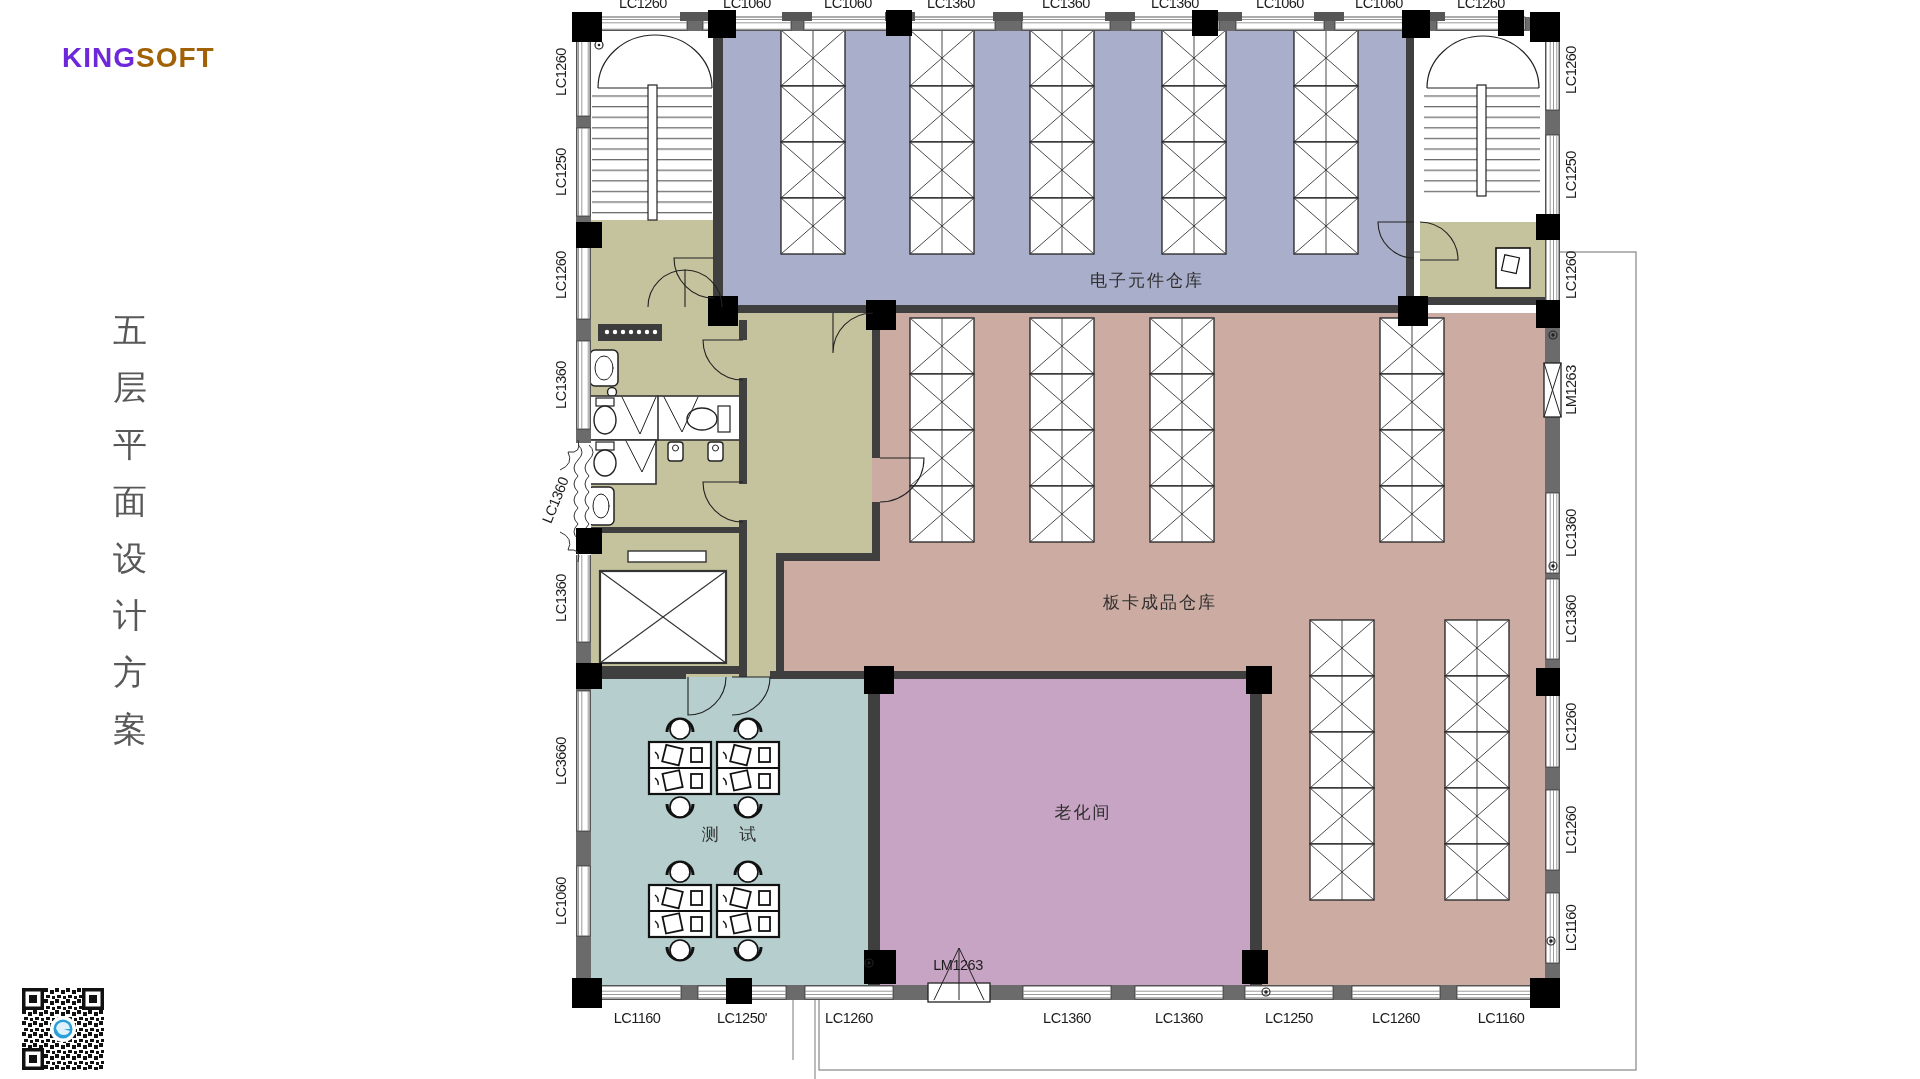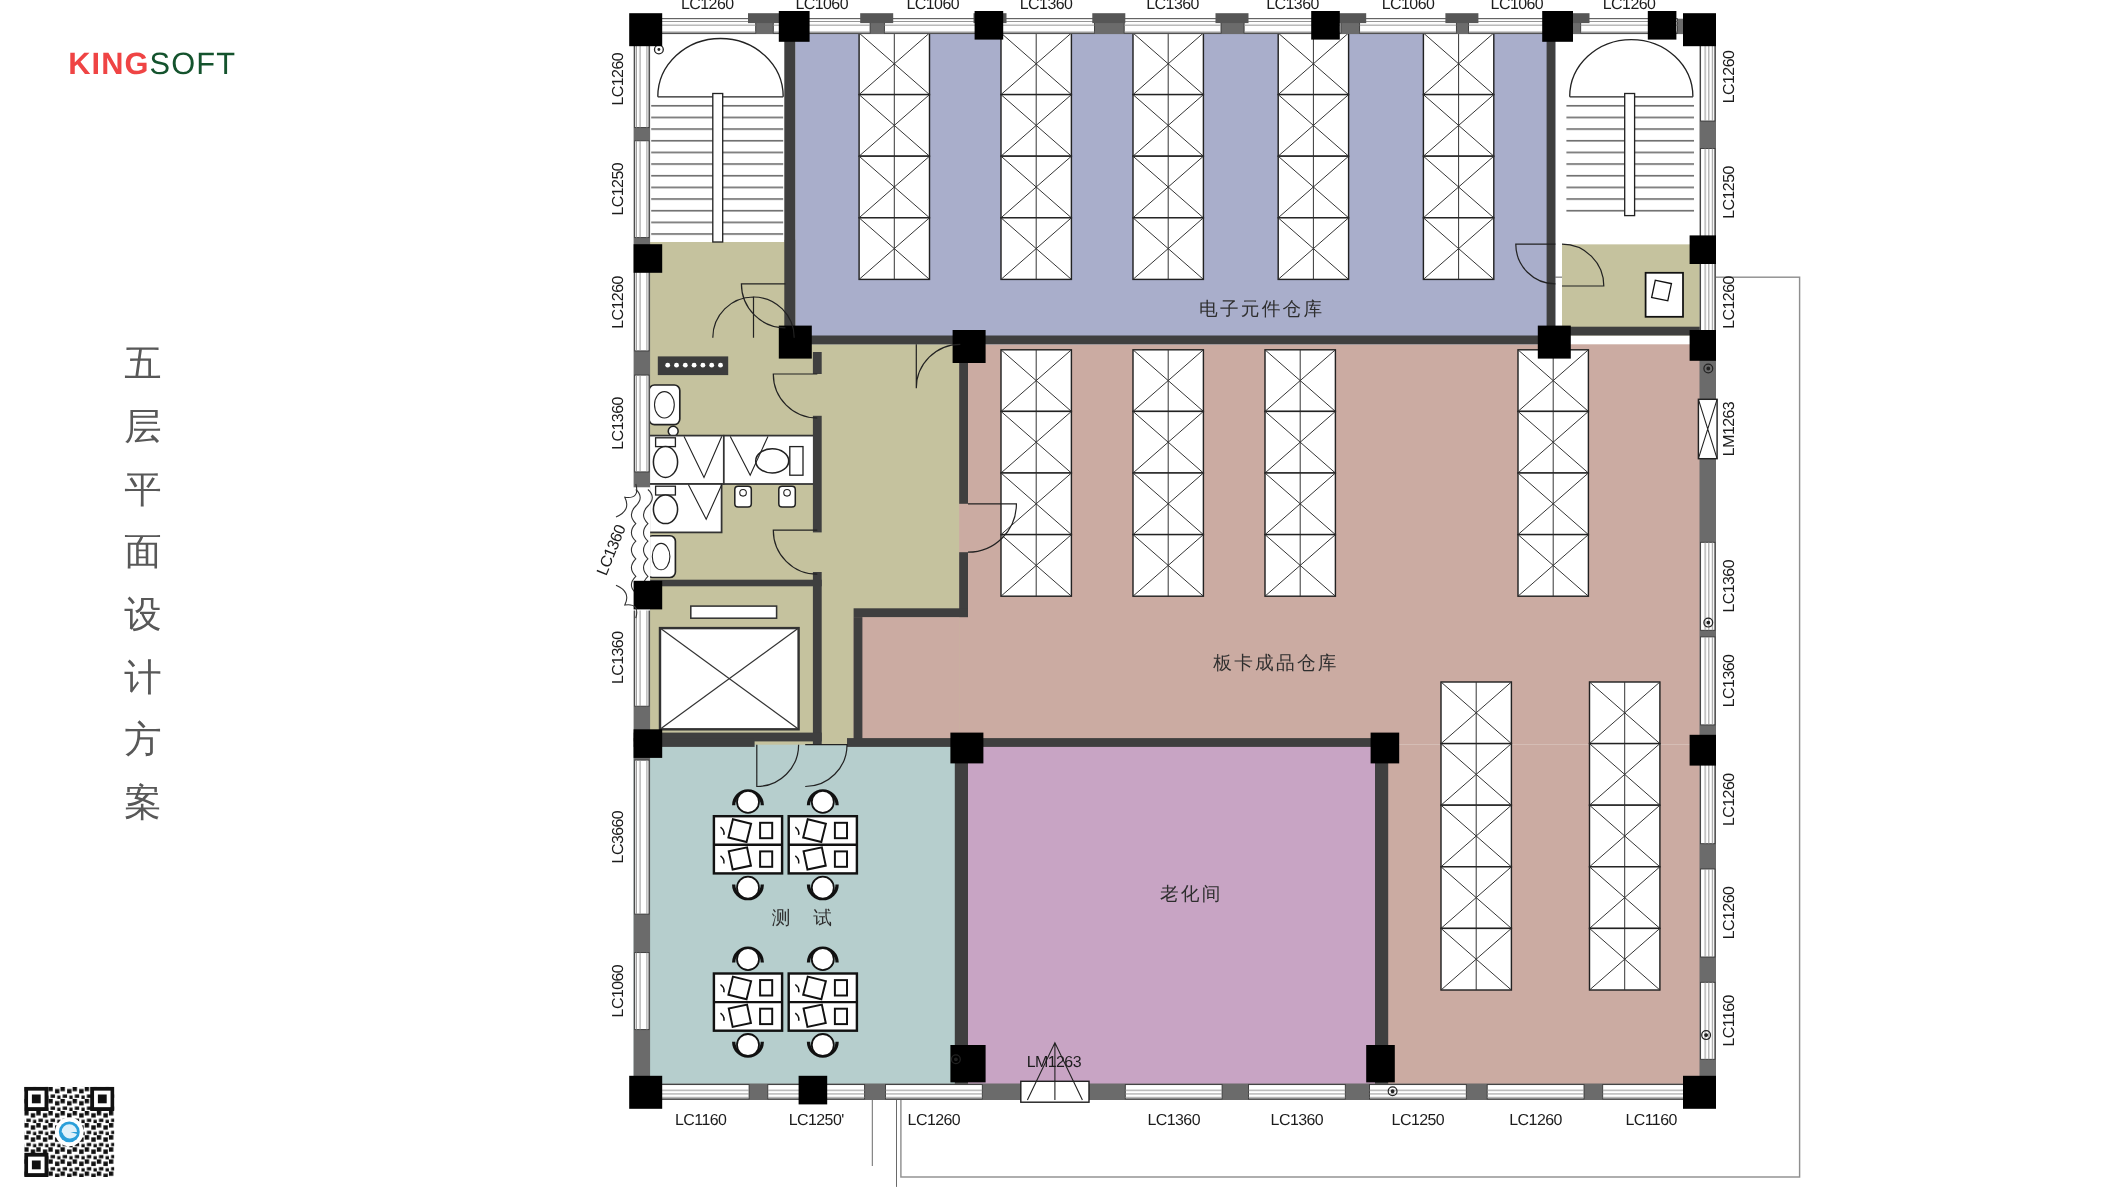--- a/index.html
+++ b/index.html
@@ -1,21 +1,21 @@
 <!DOCTYPE html>
 <html><head>
 <meta charset="utf-8">
 <style>
   html,body{margin:0;padding:0;background:#fff;}
   #page{position:relative;width:1920px;height:1079px;background:#fff;overflow:hidden;
         font-family:"Liberation Sans",sans-serif;}
   #plan-svg{position:absolute;left:0;top:0;}
   .logo{position:absolute;left:62px;top:42px;font-size:28px;letter-spacing:1px;}
-  .logo .b{font-weight:700;color:#ef4444;}
-  .logo .l{font-weight:400;color:#14532d;}
+  .logo .b{font-weight:700;color:#6d28d9;}
+  .logo .l{font-weight:700;color:#a16207;}
   .vchar{position:absolute;left:110px;width:40px;text-align:center;
          font-size:34px;color:#585858;}
   .qr{position:absolute;left:22px;top:988px;}
   svg text{font-family:"Liberation Sans",sans-serif;}
   .dim{font-size:14.5px;fill:#1c1c1c;letter-spacing:-0.5px;}
   .room-label{font-size:17px;fill:#2e2e2e;letter-spacing:2px;}
 </style>
 </head>
 <body>
 <div id="page">

